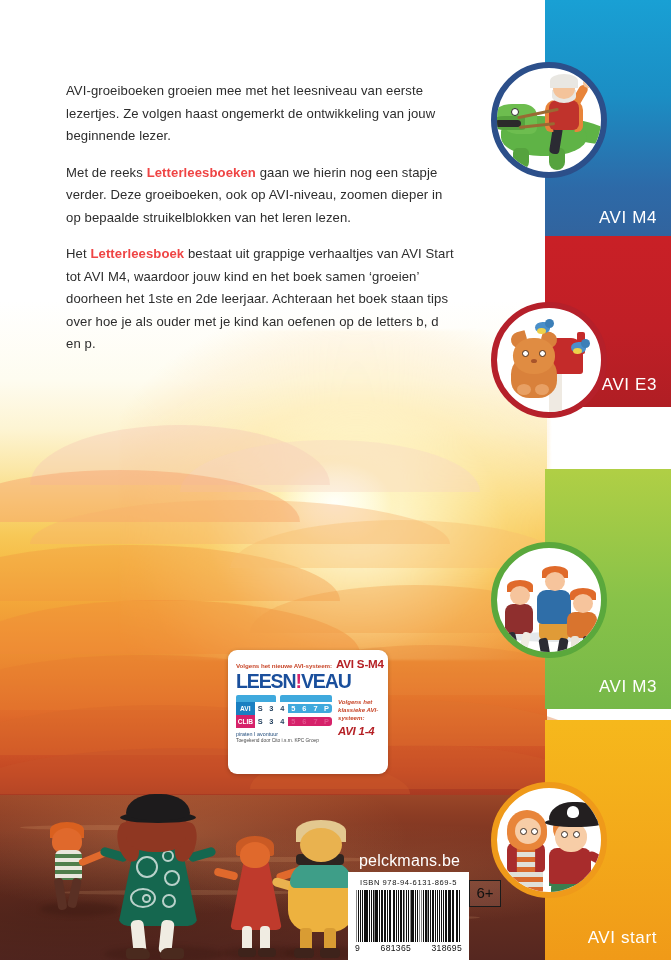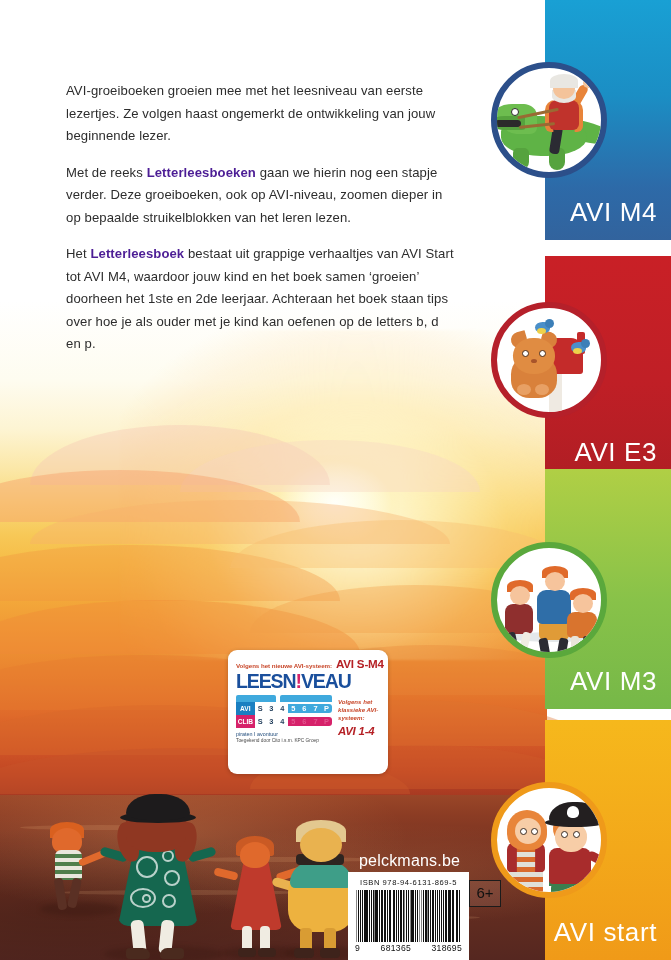--- a/index.html
+++ b/index.html
@@ -128,37 +128,37 @@
   .r-shirt { left:290px; top:92px; width:62px; height:26px; background:#3e9e88; border-radius:24px 24px 6px 6px; }
   .r-arm   { left:272px; top:110px; width:26px; height:9px; background:#e9b24f; border-radius:5px; transform:rotate(16deg); }
   .r-leg1  { left:300px; top:158px; width:12px; height:24px; background:#d99c33; border-radius:4px; }
   .r-leg2  { left:324px; top:158px; width:12px; height:24px; background:#d99c33; border-radius:4px; }
   .r-sh1   { left:294px; top:178px; width:20px; height:10px; background:#3e231b; border-radius:4px; }
   .r-sh2   { left:320px; top:178px; width:20px; height:10px; background:#3e231b; border-radius:4px; }
 
   
   .copy { position:absolute; left:66px; top:80px; width:390px; }
   .copy p { font-size:13.1px; line-height:1.72; color:#2d2d2d; margin-bottom:14px; letter-spacing:.1px; }
-  .copy p b { font-weight:bold; color:#4c1d95; }
+  .copy p b { font-weight:bold; color:#ef4444; }
   .copy p.tight { margin-bottom:0; }
   .author {
     font-size:13.4px; line-height:1.74; color:#8c1f1f; font-weight:bold; letter-spacing:.15px;
   }
   .author-wrap { margin-top:26px; }
 
   
   .bands { position:absolute; right:0; top:0; width:126px; height:960px; }
   .band { position:absolute; right:0; width:126px; }
   .band-label {
     position:absolute; right:14px; bottom:12px;
-    color:#fff; font-size:26px; letter-spacing:.6px; white-space:nowrap;
+    color:#fff; font-size:17px; letter-spacing:.6px; white-space:nowrap;
   }
   .band-b1 { top:0;   height:240px; background:#1f8ec4;
      background:linear-gradient(to bottom,#19a0d4 0%,#1b8ec4 40%,#2d6aa8 78%,#32639d 100%); }
-  .band-b2 { top:256px; height:224px; background:linear-gradient(to bottom,#c92026 0%,#c01f26 55%,#b01e24 100%); }
+  .band-b2 { top:236px; height:171px; background:linear-gradient(to bottom,#c92026 0%,#c01f26 55%,#b01e24 100%); }
   .band-b3 { top:469px; height:240px; background:linear-gradient(to bottom,#b0cf45 0%,#88c249 55%,#76b848 100%); }
   .band-b4 { top:720px; height:240px; background:linear-gradient(to bottom,#f6b81c 0%,#f3a81a 55%,#f09a18 100%); }
 
   
   .band-circle {
     position:absolute; width:116px; height:116px; border-radius:50%;
     overflow:hidden; background:#fff;
   }
   .bc1 { right:64px; top:62px;  border:6px solid #2c4f8a; }
   .bc2 { right:64px; top:302px; border:6px solid #b5202a; }

